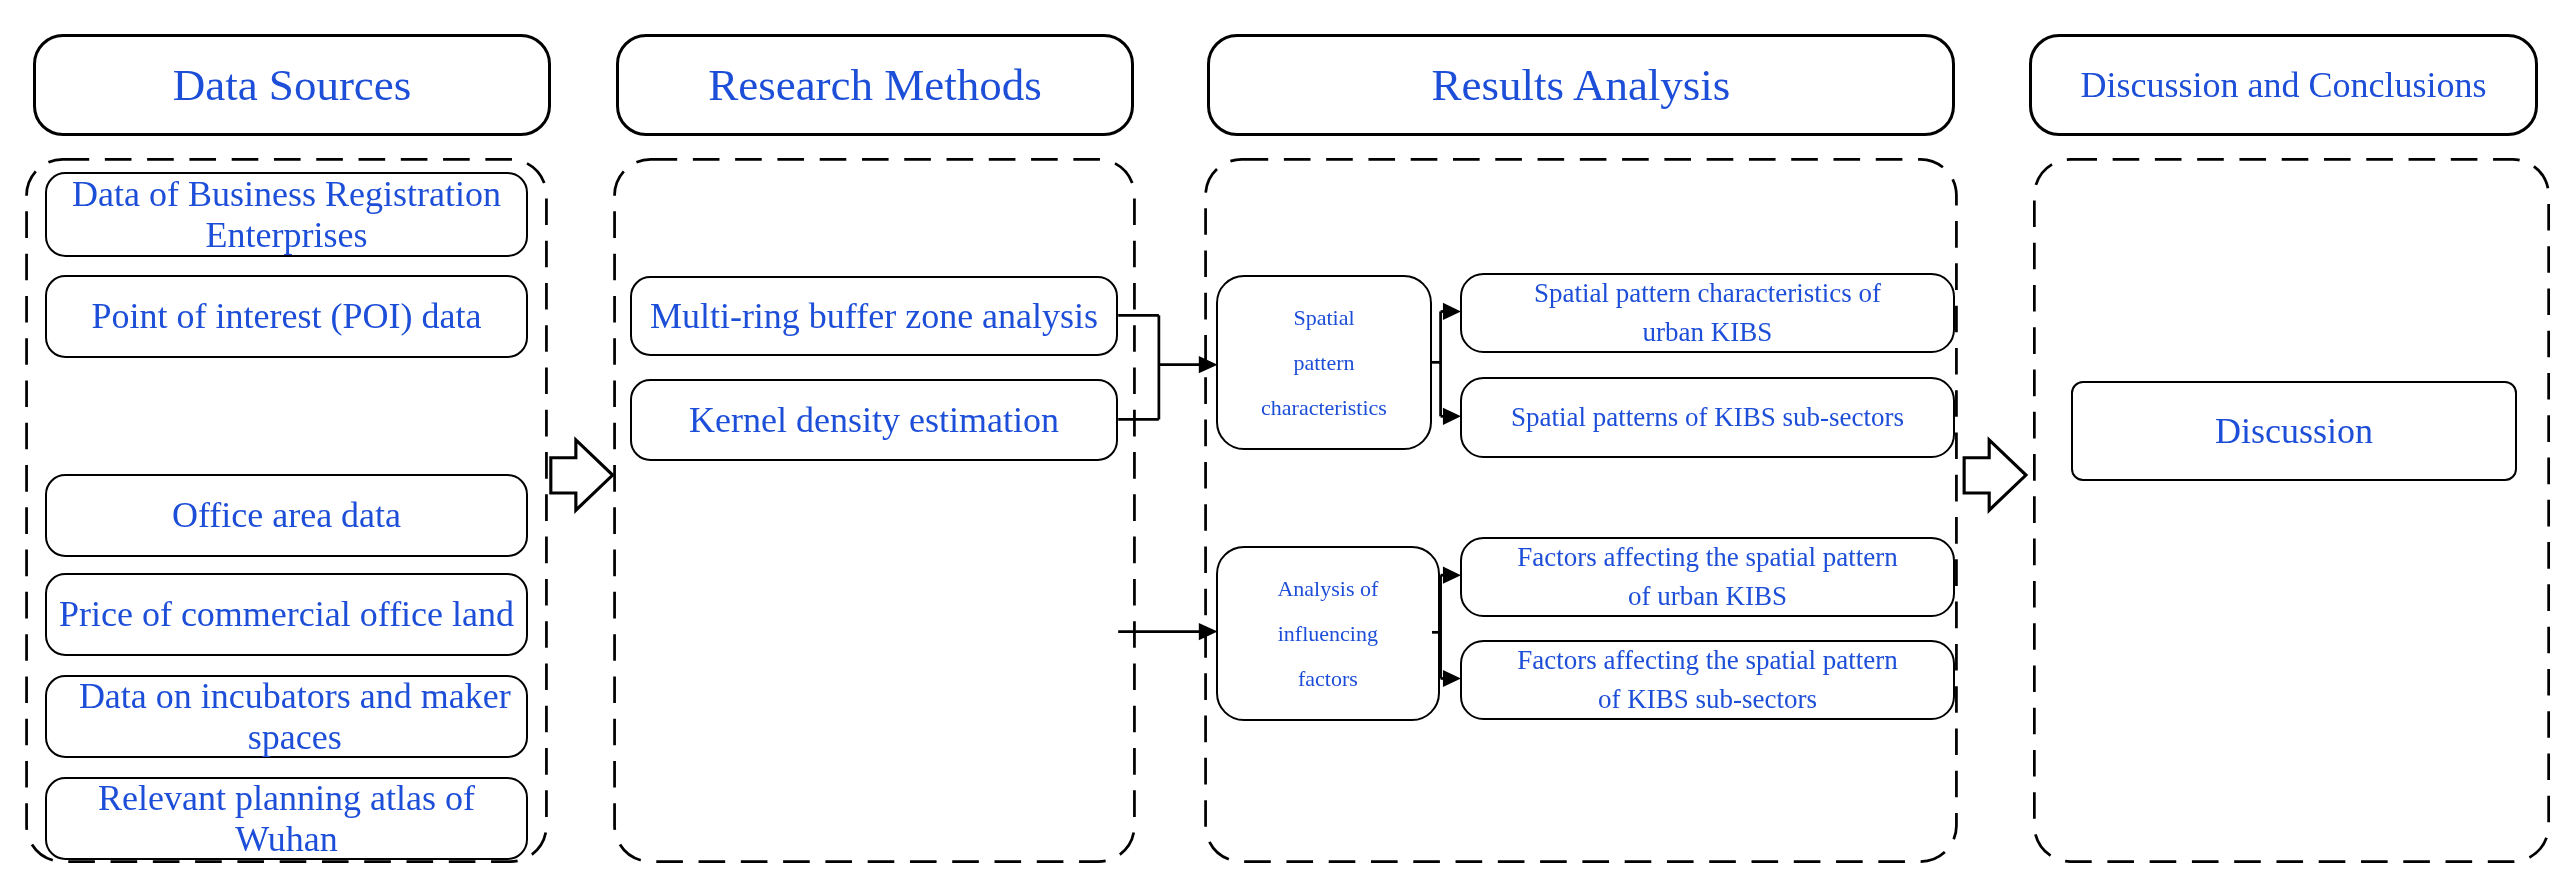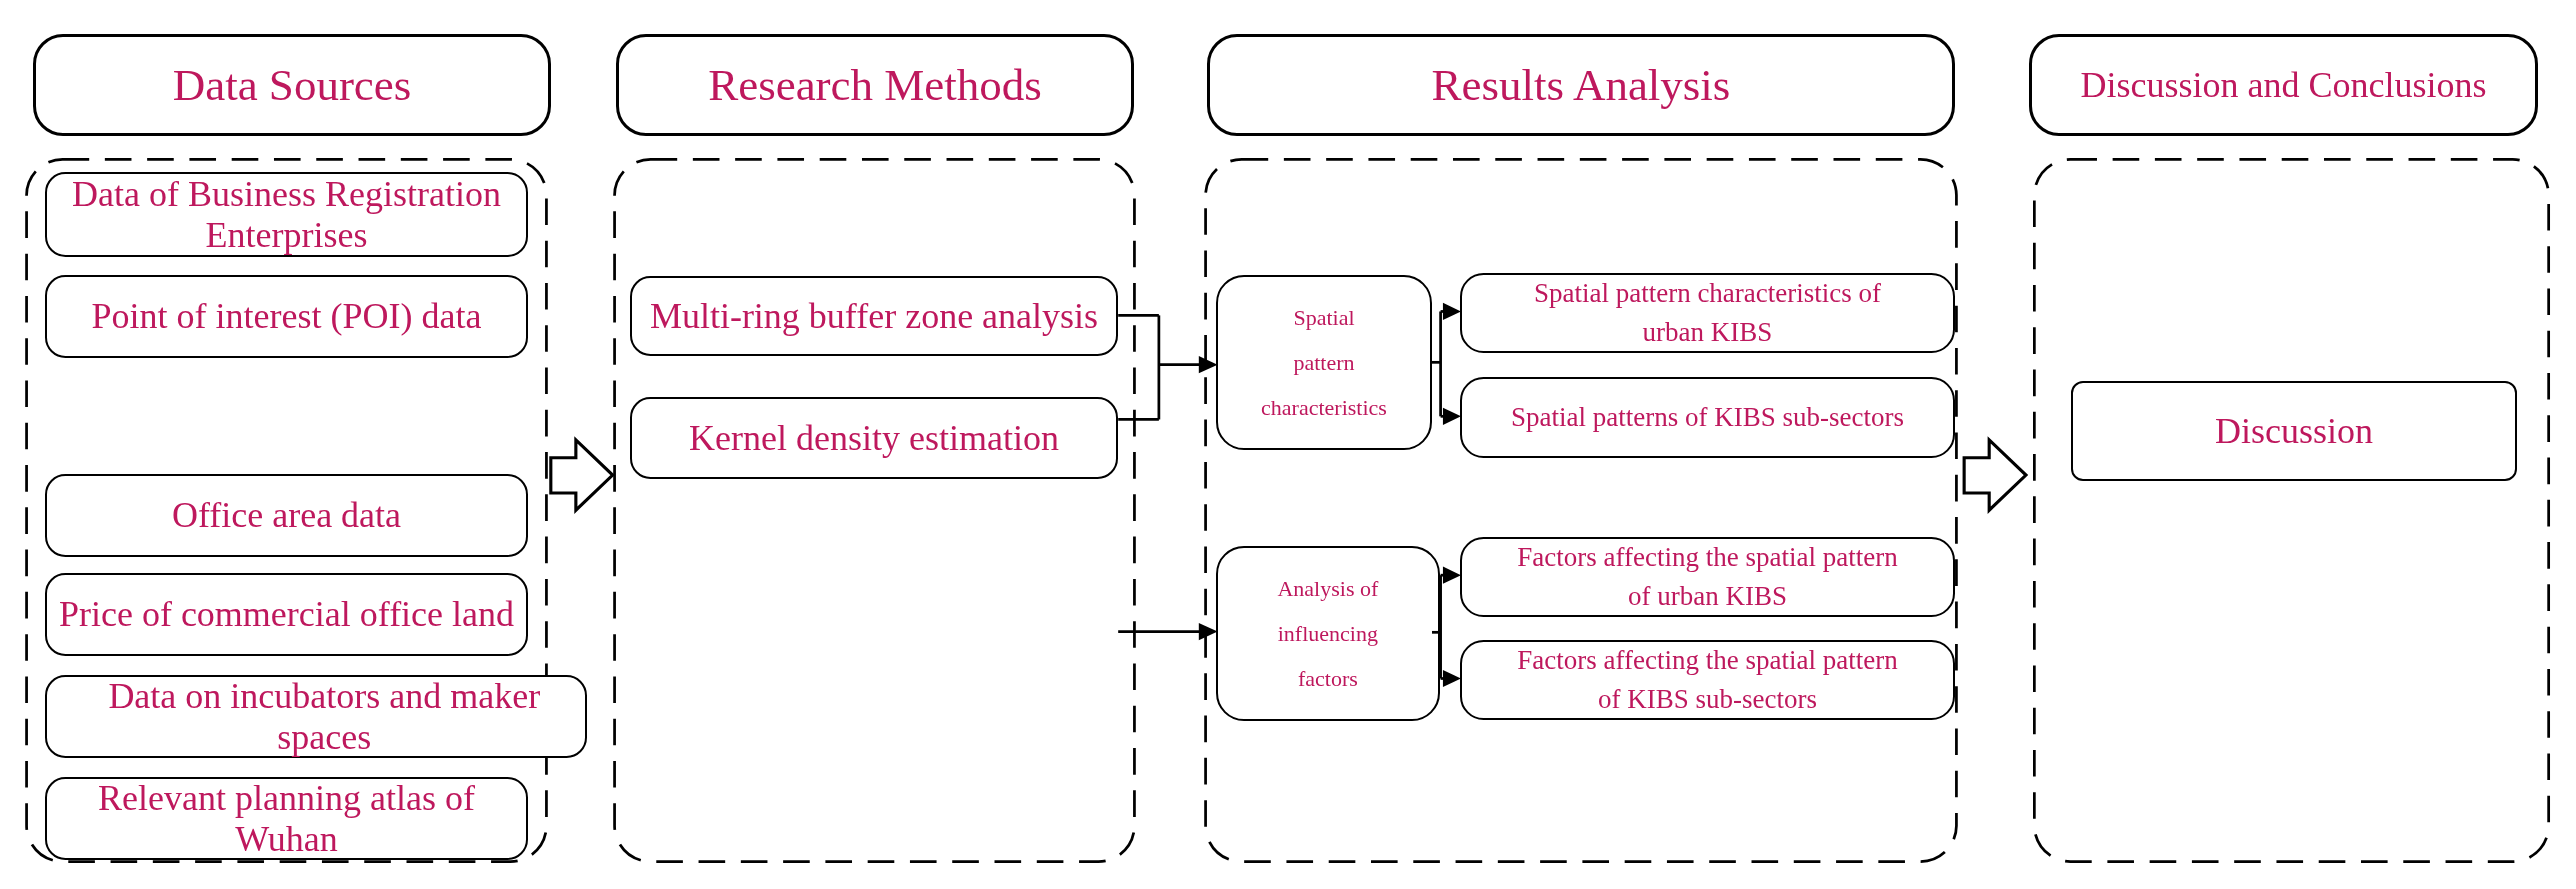--- a/index.html
+++ b/index.html
@@ -1,18 +1,18 @@
 <!DOCTYPE html>
 <html style="font-size:12.5px"><head>
 <meta charset="utf-8">
 <style>
   html,body{margin:0;padding:0;background:#ffffff;}
   .canvas{
     position:relative;width:2576px;height:889px;background:#ffffff;
-    font-family:"Liberation Serif","DejaVu Serif",serif;color:#be185d;
+    font-family:"Liberation Serif","DejaVu Serif",serif;color:#1d4ed8;
     overflow:hidden;
   }
   .box{position:absolute;box-sizing:border-box;display:flex;align-items:center;justify-content:center;
        text-align:center;background:#fff;white-space:pre-line;}
   .hdr{border:3.1px solid #000;border-radius:30px;font-size:45px;z-index:3;}
   .hdr.small{font-size:36px;}
   .dashed-region{position:absolute;box-sizing:border-box;z-index:1;}
   .dashed-region svg{position:absolute;left:0;top:0;}
   .node{border:2.3px solid #000;border-radius:20.4px;font-size:36px;line-height:41px;padding:0 9.4px;z-index:3;}
   .snode{border:2.3px solid #000;border-radius:28px;font-size:22px;line-height:45px;padding:0 6.3px;z-index:3;}
@@ -48,27 +48,27 @@
     <svg width="519" height="707" viewBox="0 0 663 903">
       <rect x="3" y="3" width="657" height="897" rx="46" fill="none" stroke="#000" stroke-width="3.5" stroke-dasharray="34 20"></rect>
     </svg>
   </div>
 
   <div class="box node" style="left:45px;top:172px;width:483px;height:85px;">Data of Business Registration
 Enterprises</div>
   <div class="box node" style="left:45px;top:275px;width:483px;height:83px;">Point of interest (POI) data</div>
   <div class="box node" style="left:45px;top:474px;width:483px;height:83px;">Office area data</div>
   <div class="box node" style="left:45px;top:573px;width:483px;height:83px;">Price of commercial office land</div>
-  <div class="box node" style="left:45px;top:675px;width:542px;height:83px;padding-left:26px;">Data on incubators and maker
+  <div class="box node" style="left:45px;top:675px;width:483px;height:83px;padding-left:26px;">Data on incubators and maker
 spaces</div>
   <div class="box node" style="left:45px;top:777px;width:483px;height:83px;">Relevant planning atlas of
 Wuhan</div>
 
   <div class="box node" style="left:630px;top:276px;width:488px;height:80px;">Multi-ring buffer zone analysis</div>
-  <div class="box node" style="left:630px;top:397px;width:488px;height:82px;">Kernel density estimation</div>
+  <div class="box node" style="left:630px;top:379px;width:488px;height:82px;">Kernel density estimation</div>
 
   <div class="box snode" style="left:1216px;top:275px;width:216px;height:175px;">Spatial
 pattern
 characteristics</div>
   <div class="box rnode" style="left:1460px;top:273px;width:495px;height:80px;">Spatial pattern characteristics of
 urban KIBS</div>
   <div class="box rnode" style="left:1460px;top:377px;width:495px;height:81px;">Spatial patterns of KIBS sub-sectors</div>
 
   <div class="box snode" style="left:1216px;top:546px;width:224px;height:175px;padding-left:6px;">Analysis of
 influencing

